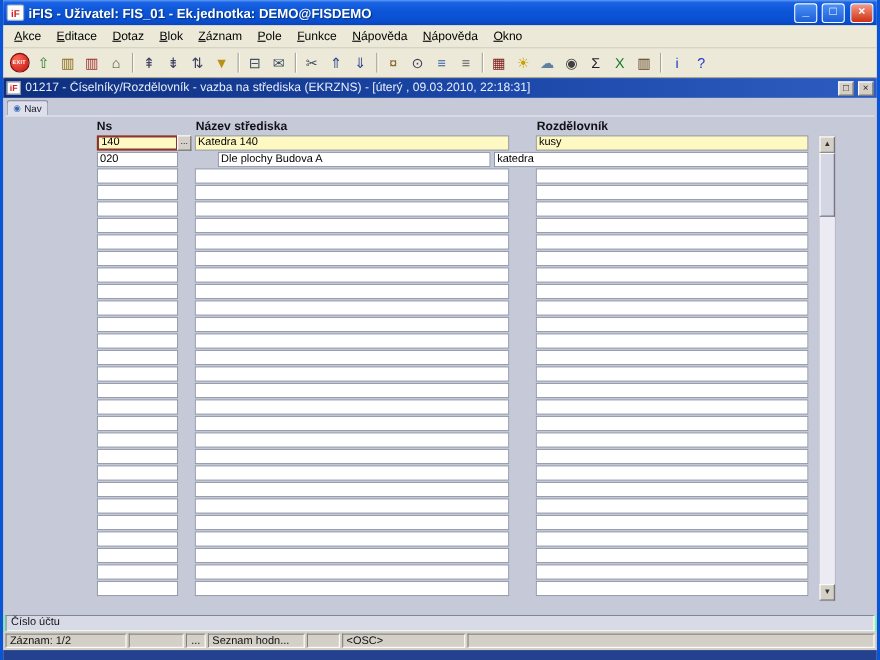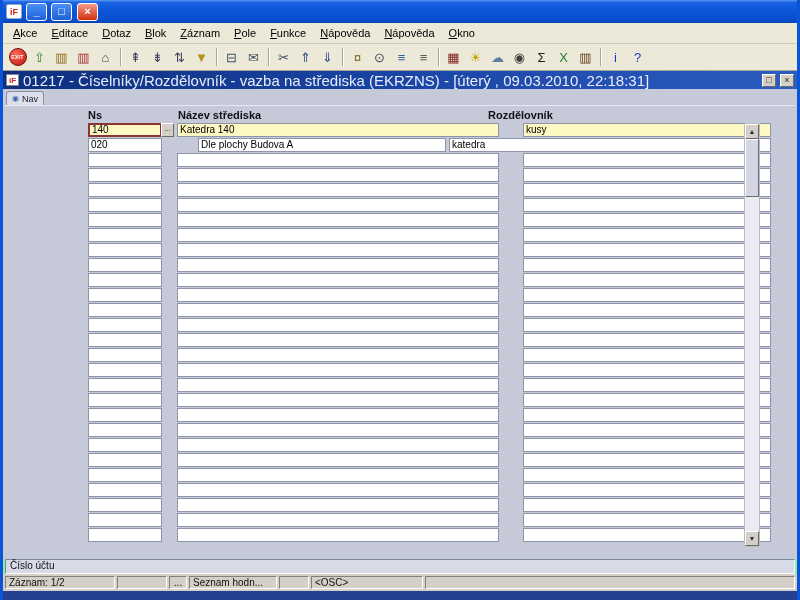--- a/index.html
+++ b/index.html
@@ -33,21 +33,21 @@
   .tool-sep { width:1px; height:18px; background:#a8a494; box-shadow:1px 0 0 #fff; margin:0 3px; }
   .exit-badge { width:18px; height:18px; border-radius:50%; border:1px solid #7a0c0c; color:#fff;
                 background:radial-gradient(circle at 35% 30%,#ff6a55,#c01010); font-size:5px; font-weight:bold;
                 display:flex; align-items:center; justify-content:center; letter-spacing:.3px; }
 
   
   .form-titlebar { height:18px; flex:0 0 18px; display:flex; align-items:center; gap:4px; padding:0 3px;
                    background:linear-gradient(90deg,#0e2f7e 0%,#1b47a8 55%,#2d5cc0 100%); }
   .form-icon { width:13px; height:12px; background:#fff; border:1px solid #889; font-size:8px; font-weight:bold;
                color:#c22; display:flex; align-items:center; justify-content:center; }
-  .form-title { flex:1; color:#e8edf8; font-size:15px; white-space:nowrap; overflow:hidden; }
+  .form-title { flex:1; color:#e8edf8; font-size:11px; white-space:nowrap; overflow:hidden; }
   .mini-btn { width:14px; height:13px; background:#d4d0c8; border:1px solid; border-color:#fff #6a6a6a #6a6a6a #fff;
               font-size:9px; line-height:11px; text-align:center; color:#222; }
 
   
   .body { flex:1; position:relative; background:#c6c9d8; }
   .nav-tab { position:absolute; left:3px; top:2px; height:14px; padding:0 5px; display:flex; align-items:center; gap:3px;
              background:#dde0ea; border:1px solid #8a90a8; border-bottom:none; border-radius:3px 3px 0 0; font-size:9px; color:#223; }
   .nav-dot { font-size:8px; color:#3a66b0; line-height:8px; }
   .canvas-ridge { position:absolute; left:2px; right:2px; top:16px; border-top:1px solid #e6e8f2; }
 
@@ -55,21 +55,21 @@
   .hdr-ns { left:85px; } .hdr-nazev { left:175px; } .hdr-roz { left:485px; }
 
   .rows { position:absolute; left:85px; top:34px; }
   .form-row { display:flex; height:14px; margin-bottom:1px; align-items:stretch; }
   .field { background:#fff; border:1px solid #8e95a8; font-size:10px; line-height:12px; padding:0 2px;
            color:#000; overflow:hidden; white-space:nowrap; }
   .f-ns { width:74px; }
   .lov-btn { width:13px; height:14px; margin-left:-1px; background:#d4d0c8; border:1px solid;
              border-color:#fff #6a6a6a #6a6a6a #fff; font-size:8px; line-height:9px; text-align:center; color:#222; }
   .lov-btn.hidden { visibility:hidden; }
-  .f-nazev { width:322px; margin-left:3px; }
+  .f-nazev { width:286px; margin-left:3px; }
   .f-roz { width:248px; margin-left:24px; }
   .row-current .field { background:#fef9c3; }
   .field-focus { border:2px solid #8b3434; line-height:10px; }
 
   
   .scrollbar { position:absolute; left:741px; top:34px; width:16px; height:424px; background:#eceaf2;
                border:1px solid #b8bac8; display:flex; flex-direction:column; }
   .sb-btn { height:15px; flex:0 0 15px; background:#d4d0c8; border:1px solid; border-color:#fff #6a6a6a #6a6a6a #fff;
             font-size:7px; text-align:center; line-height:13px; color:#333; }
   .sb-track { flex:1; position:relative; }
@@ -93,20 +93,21 @@
 
   .bottom-border { height:9px; flex:0 0 9px; background:#24418f; }
 </style>
 </head>
 <body>
 
 <div class="window">
 
   <div class="titlebar">
     <div class="app-logo">iF</div>
+    <span class="title-text">iFIS - Uživatel: FIS_01 - Ek.jednotka: DEMO@FISDEMO</span>
     <div class="win-btn btn-min">_</div>
     <div class="win-btn btn-max">□</div>
     <div class="win-btn btn-close">×</div>
   </div>
 
   <div class="menubar">
       <div class="menu-item">Akce</div>
       <div class="menu-item">Editace</div>
       <div class="menu-item">Dotaz</div>
       <div class="menu-item">Blok</div>

